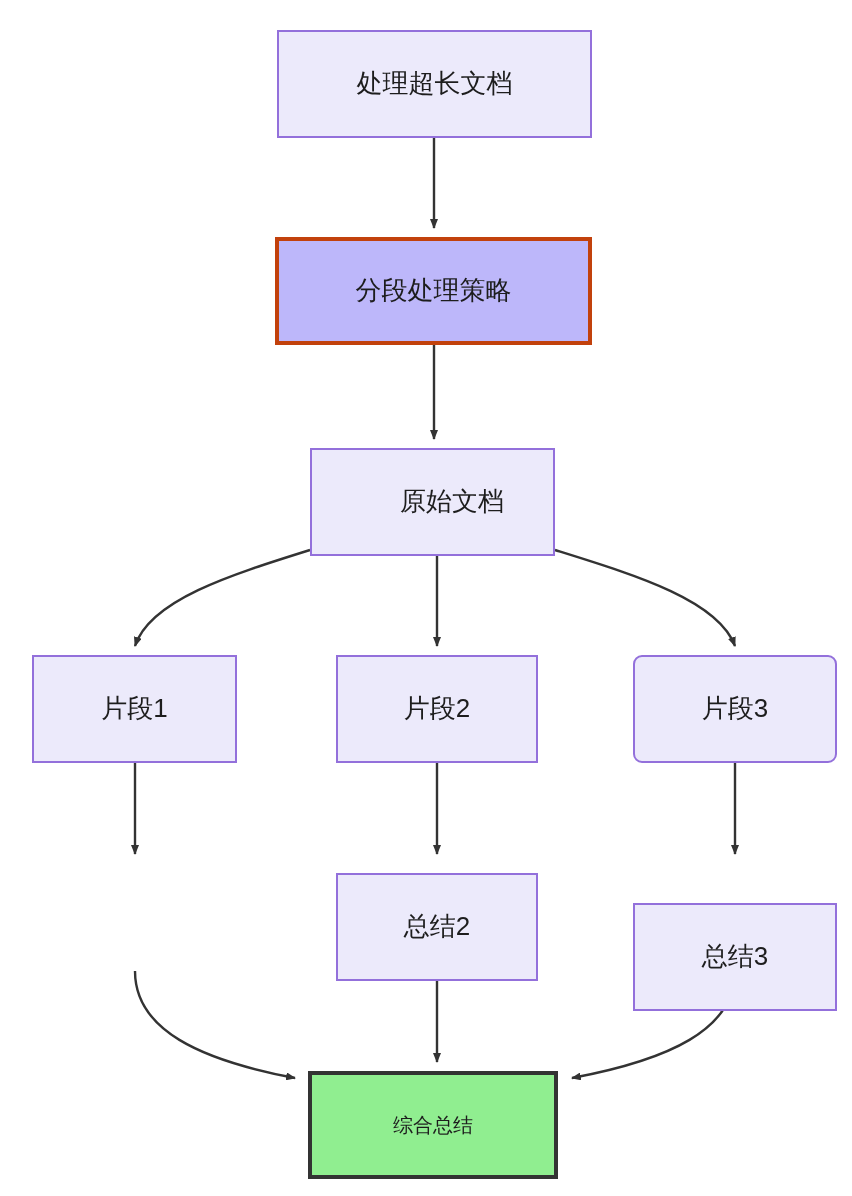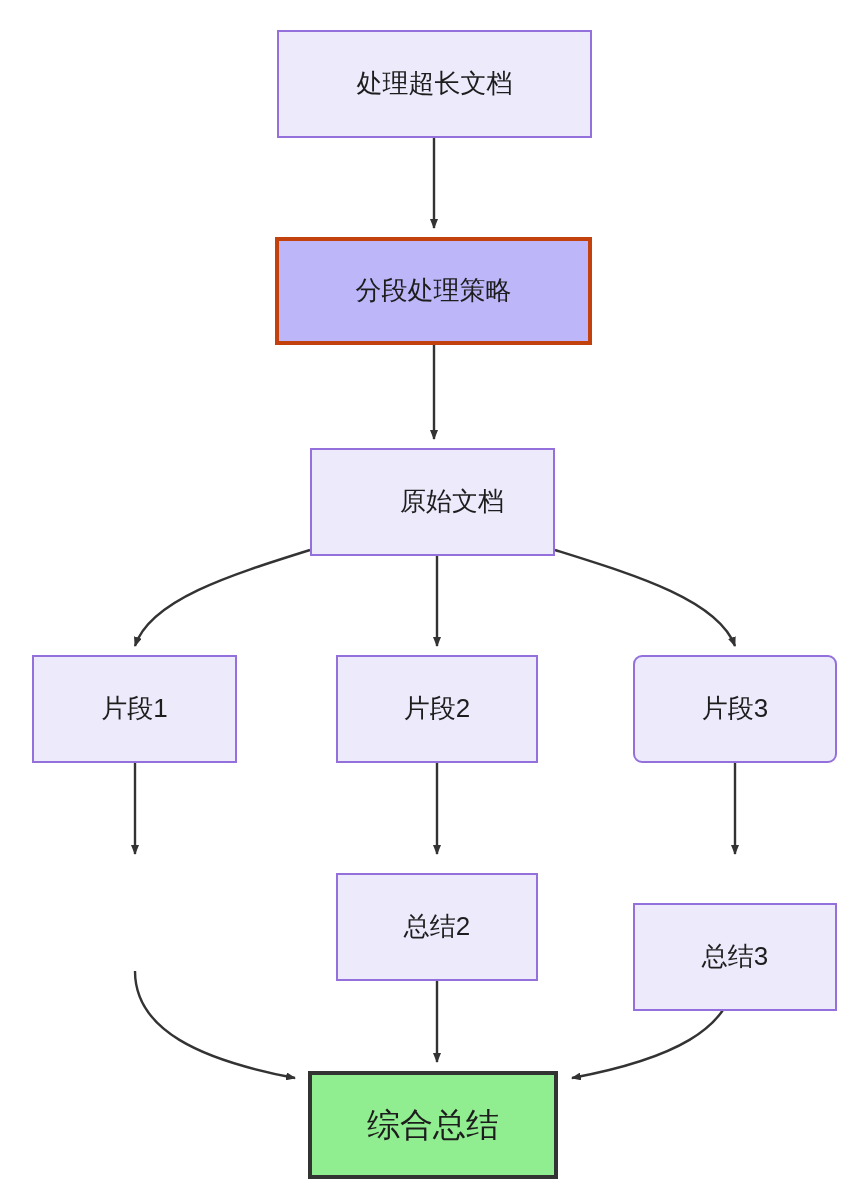--- a/index.html
+++ b/index.html
@@ -48,21 +48,21 @@
   .node.emphasis {
     background: #BDB7FA;
     border: 4px solid #c2410c;
     color: #1d1d1d;
     font-size: 26px;
   }
   .node.success {
     background: #90EE90;
     border: 4px solid #333333;
     color: #1d1d1d;
-    font-size: 33px;
+    font-size: 20px;
   }
 </style>
 </head>
 <body>
 
 <div id="diagram">
 
   <svg id="edge-layer" viewBox="0 0 852 1196" width="852" height="1196" xmlns="http://www.w3.org/2000/svg">
     <defs>
       <marker id="arrowhead" markerWidth="10" markerHeight="8" refX="9" refY="4" orient="auto" markerUnits="userSpaceOnUse">

